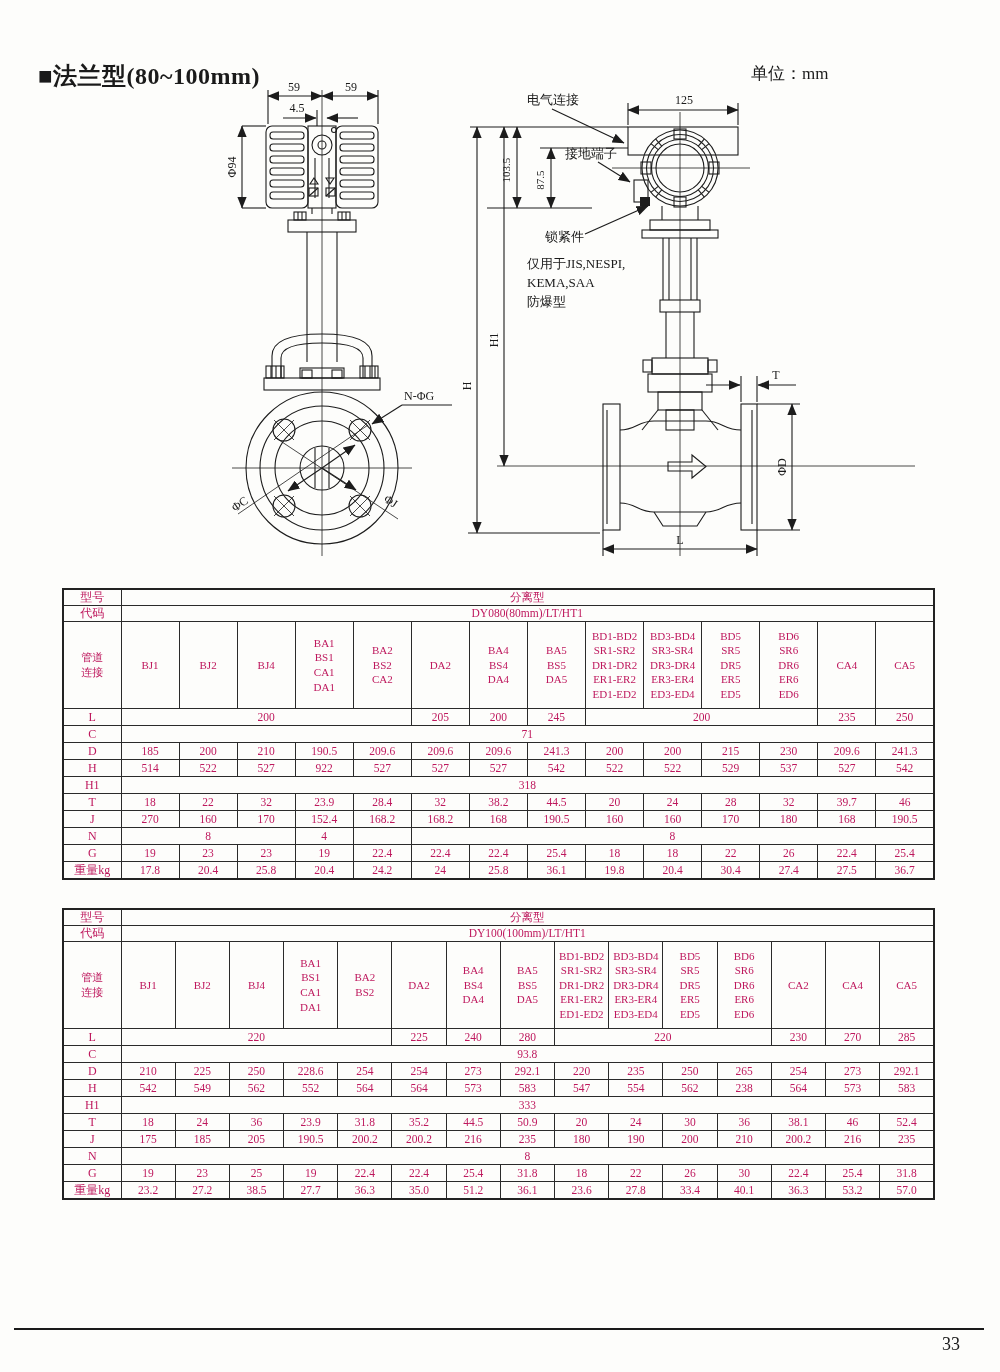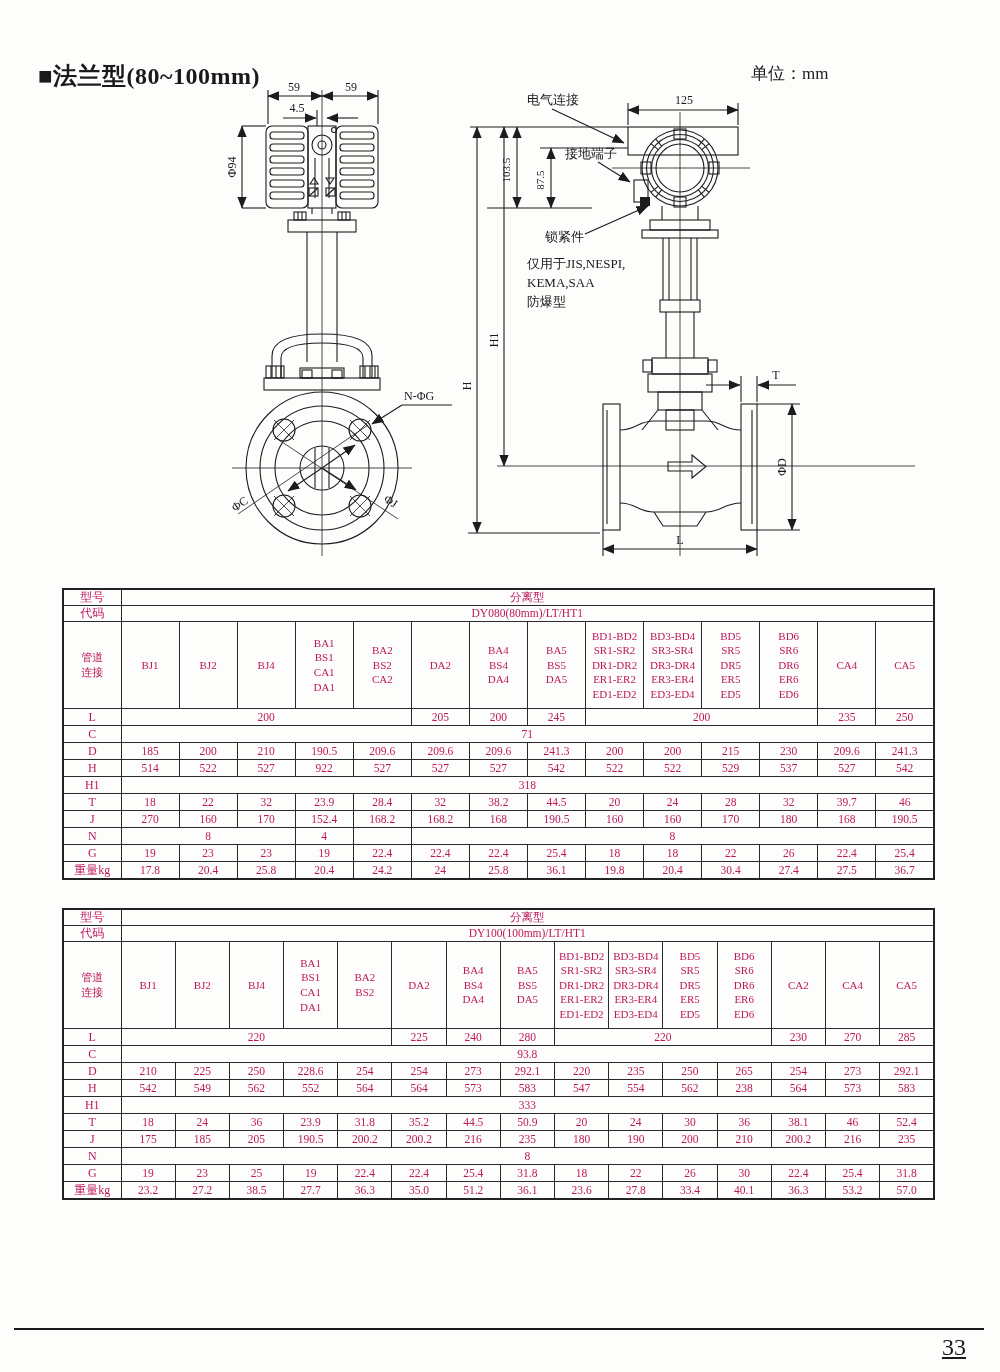--- a/index.html
+++ b/index.html
@@ -2,21 +2,21 @@
 <html><head>
 <meta charset="utf-8">
 <style>
   html,body{margin:0;padding:0;background:#e8e8e8;}
   .page{position:relative;width:1000px;height:1372px;background:#fdfdfb;margin:0 auto;
         font-family:"Liberation Serif",serif;color:#1a1a1a;overflow:hidden;}
   .title{position:absolute;left:38px;font-weight:600;letter-spacing:.5px;}
   .title1{top:28px;font-size:20px;}
   .title2{top:60px;font-size:24px;}
   .unit{position:absolute;left:751px;top:62px;font-size:17px;}
-  .pageno{position:absolute;left:942px;top:1334px;font-size:24px;text-decoration:underline;}
+  .pageno{position:absolute;left:942px;top:1334px;font-size:18px;}
   .bottomrule{position:absolute;left:14px;top:1328px;width:970px;height:2px;background:#1a1a1a;}
   svg.diagram{position:absolute;left:0;top:0;}
   svg.diagram line,svg.diagram rect,svg.diagram circle,svg.diagram path,svg.diagram polyline
       {stroke:#1c1c1c;fill:none;stroke-width:1.1;}
   svg.diagram .thin{stroke-width:.8;}
   svg.diagram .dtext{fill:#1a1a1a;stroke:none;font-family:"Liberation Serif",serif;}
   svg.diagram .cn{font-size:13px;}
   svg.diagram .num{font-size:12px;}
   svg.diagram .sm{font-size:11px;}
   svg.diagram .fill{fill:#1c1c1c;stroke:none;}

